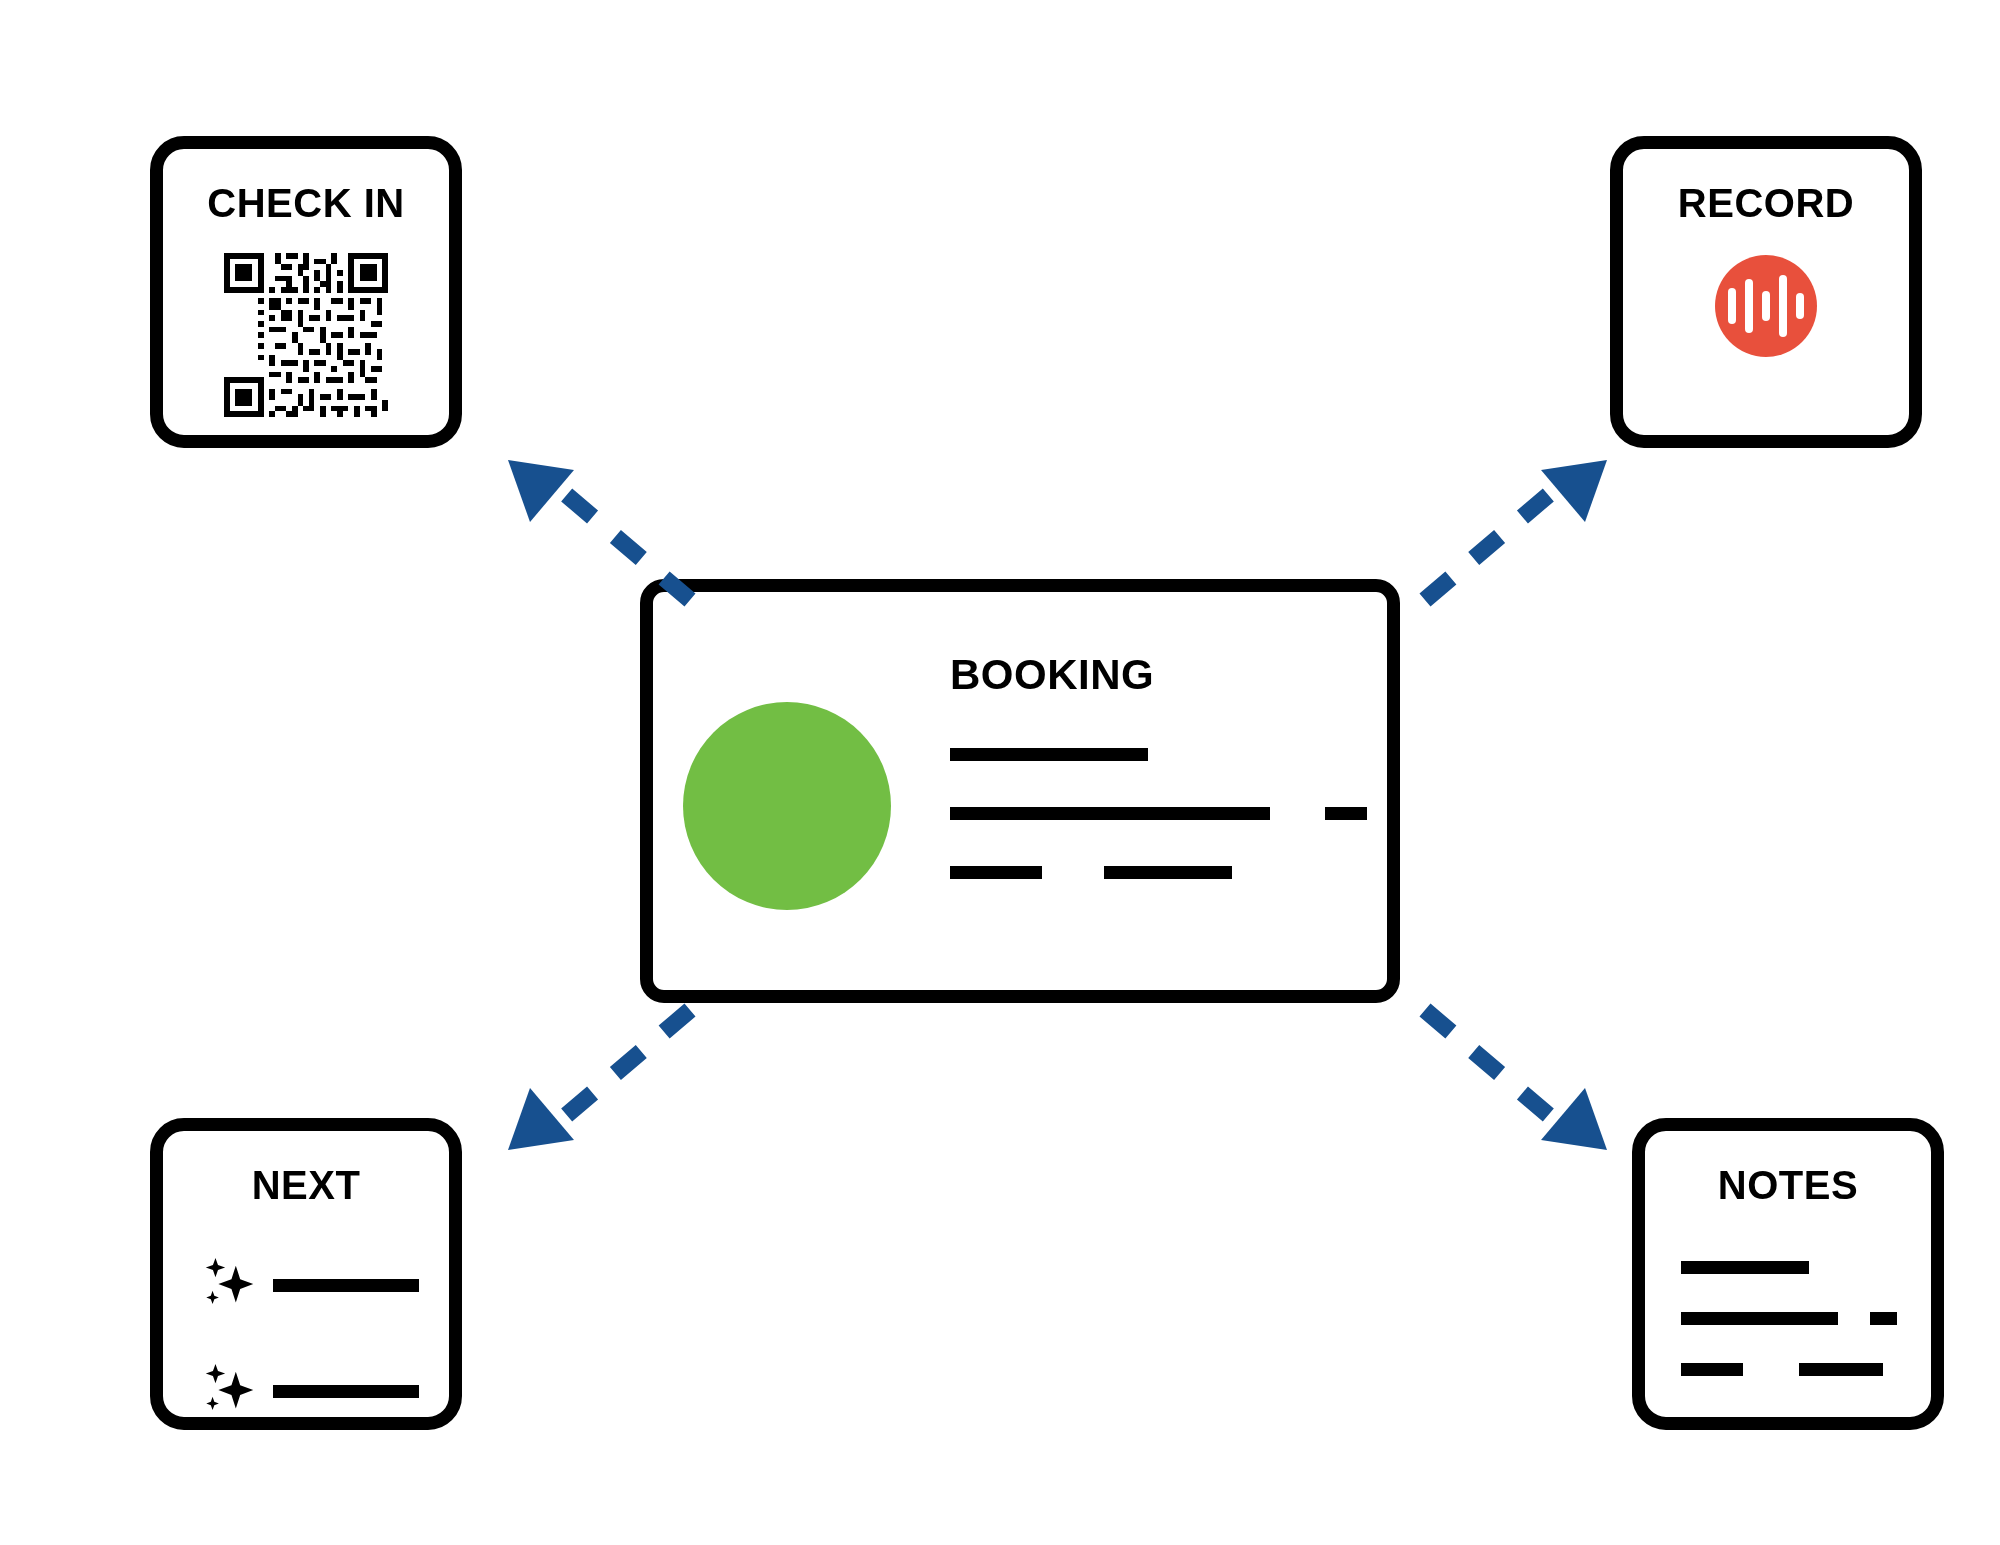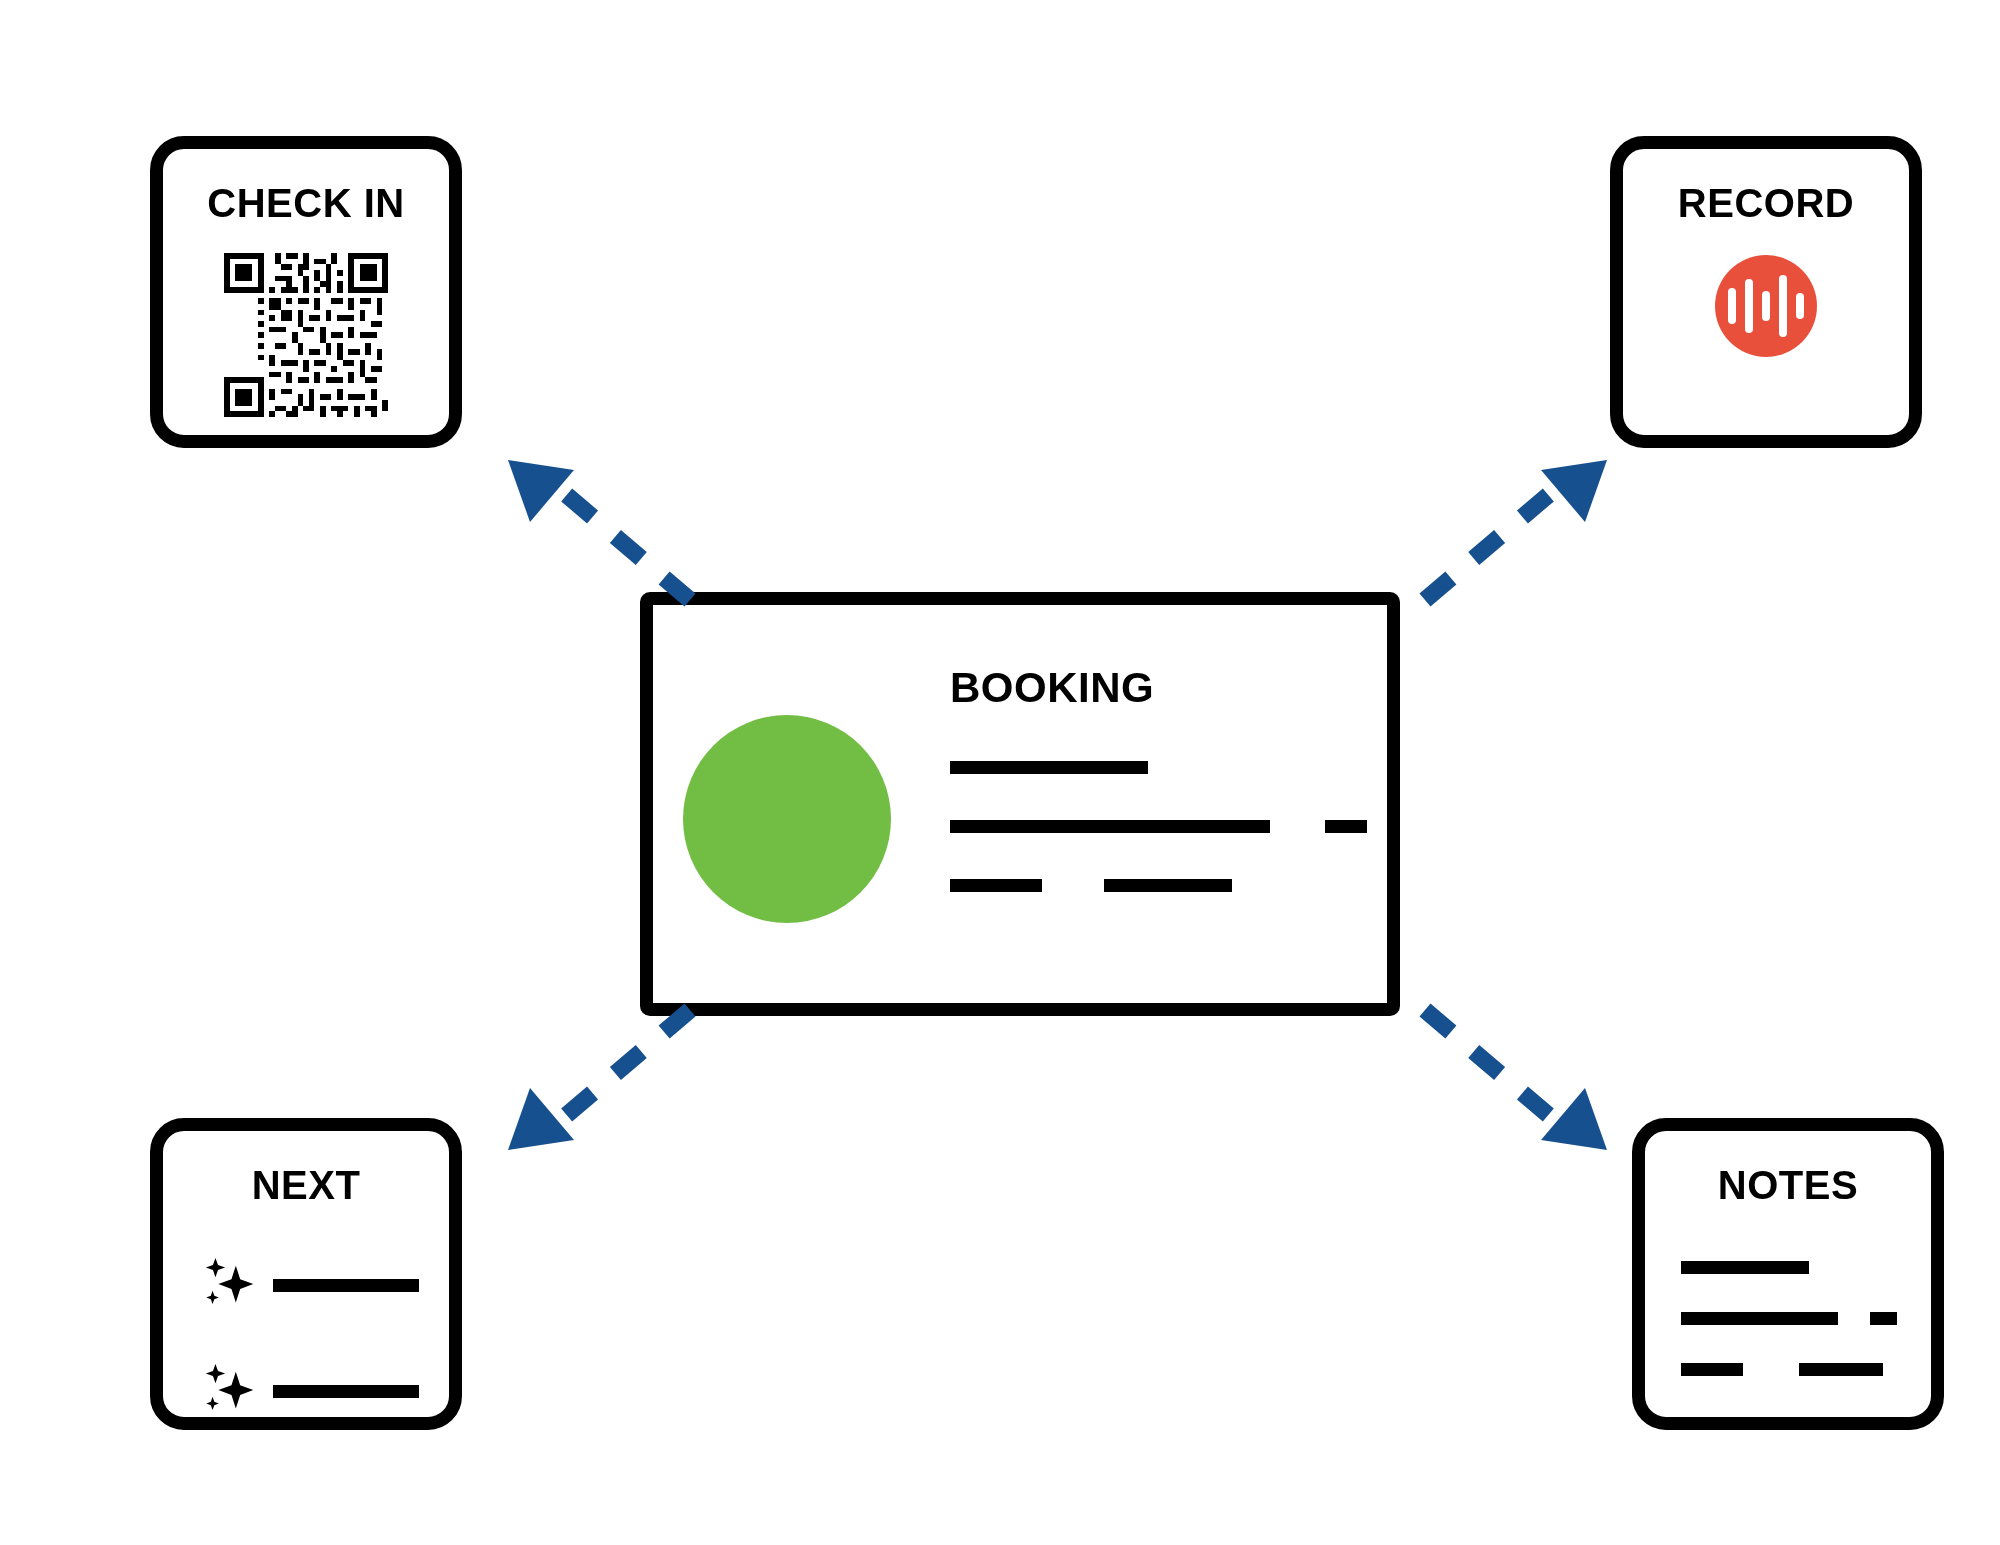--- a/index.html
+++ b/index.html
@@ -40,21 +40,21 @@
   .bar{height:13px;background:#000000;display:inline-block;vertical-align:middle;}
   .lines-block{position:absolute;}
   .line-row{display:flex;align-items:center;}
 
   
   #notes-lines{left:36px;top:130px;right:34px;}
   #notes-lines .line-row{margin-bottom:38px;}
   #notes-lines .line-row:last-child{margin-bottom:0;}
 
   
-  #card-booking{left:640px;top:592px;width:760px;height:424px;border-radius:10px;}
+  #card-booking{left:640px;top:579px;width:760px;height:424px;border-radius:24px;}
   .booking-title-pos{position:absolute;left:297px;top:62px;font-size:42px;font-weight:bold;color:#000;line-height:1;letter-spacing:.5px;}
   .avatar{position:absolute;left:30px;top:110px;width:208px;height:208px;border-radius:50%;}
   #booking-lines{left:297px;top:156px;width:420px;}
   #booking-lines .line-row{margin-bottom:46px;}
   #booking-lines .line-row:last-child{margin-bottom:0;}
 
   
   .arrow{position:absolute;}
   .arrow svg{display:block;overflow:visible;}
 </style>

